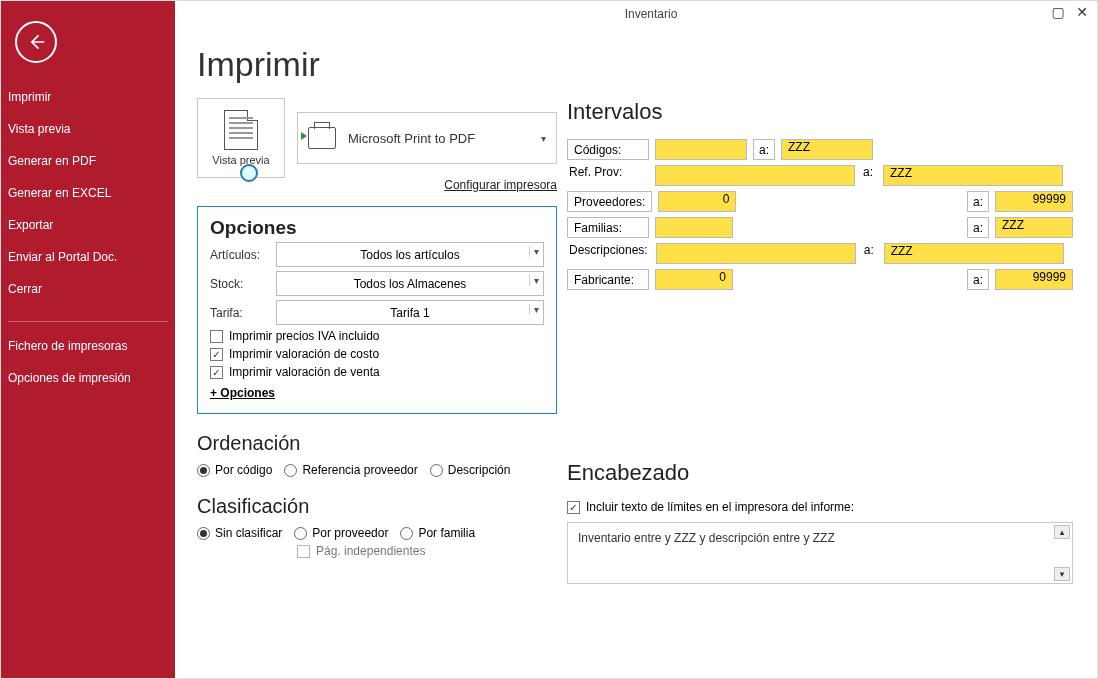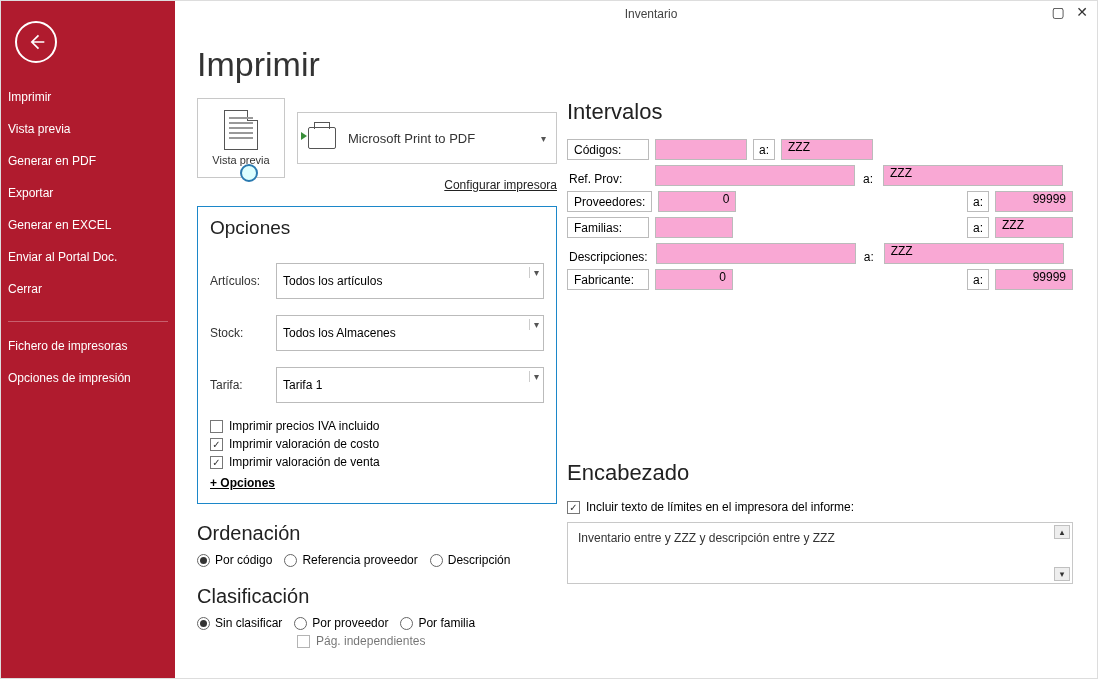--- a/index.html
+++ b/index.html
@@ -24,39 +24,39 @@
   .vpbox .doc::after { content:""; position:absolute; top:6px; left:4px; right:4px; height:2px; background:#999; box-shadow: 0 5px 0 #999, 0 10px 0 #999, 0 15px 0 #999, 0 20px 0 #999;}
   .vpbox .mag { position:absolute; width:18px; height:18px; border:2px solid #2a7ab0; border-radius:50%; background:#dff; transform: translate(16px, 14px);}
   .vpbox .docwrap { position:relative; }
   .prsel { flex:1; height:52px; margin-top:14px; border:1px solid #c8c8c8; display:flex; align-items:center; padding:0 10px; gap:12px; font-size:13px; color:#333; cursor:pointer; position:relative;}
   .prsel .picon { width:28px; height:22px; border:1.5px solid #555; border-radius:2px; position:relative;}
   .prsel .picon::before { content:""; position:absolute; top:-6px; left:5px; right:5px; height:6px; border:1.5px solid #555; border-bottom:none;}
   .prsel .picon .ar { position:absolute; left:-8px; top:4px; width:0; height:0; border-top:4px solid transparent; border-bottom:4px solid transparent; border-left:6px solid #3a8f3a;}
   .prsel .caret { position:absolute; right:10px; font-size:10px; color:#555;}
   .cfg-link { font-size:12px; color:#222; text-decoration:underline; text-align:right; cursor:pointer;}
   .panel { border:1px solid #1c87c9; padding:10px 12px 12px 12px; margin-top:14px;}
-  .panel h2 { font-size:19px; font-weight:400; color:#222; margin-bottom:24px;}
-  .frow { display:flex; align-items:center; gap:6px; margin-bottom:16px; font-size:12px;}
+  .panel h2 { font-size:19px; font-weight:700; color:#222; margin-bottom:3px;}
+  .frow { display:flex; align-items:center; gap:6px; margin-bottom:4px; font-size:12px;}
   .frow label { width:60px; color:#333;}
-  .frow .sel { flex:1; border:1px solid #bbb; height:36px; display:flex; align-items:center; padding:0 6px; position:relative; background:#fff; cursor:pointer; font-size:12px;}
+  .frow .sel { flex:1; border:1px solid #bbb; height:25px; display:flex; align-items:center; padding:0 6px; position:relative; background:#fff; cursor:pointer; font-size:12px;justify-content:center;}
   .frow .sel .caret { position:absolute; right:4px; top:3px; font-size:10px; color:#555; border-left:1px solid #ccc; padding-left:4px;}
   .chk { display:flex; align-items:center; gap:6px; font-size:12px; margin:4px 0; cursor:pointer;}
   .chk .box { width:13px; height:13px; border:1px solid #777; display:flex; align-items:center; justify-content:center; font-size:10px; color:#333; background:#fff;}
   .more-link { font-size:12px; font-weight:bold; text-decoration:underline; cursor:pointer; display:inline-block;}
   .section-h { font-size:20px; font-weight:400; color:#222; margin:18px 0 8px 0;}
   .radios { display:flex; gap:12px; font-size:12px; align-items:center; flex-wrap:wrap;}
   .rad { display:flex; align-items:center; gap:5px; cursor:pointer;}
   .rad .dot { width:13px; height:13px; border:1px solid #666; border-radius:50%; display:flex; align-items:center; justify-content:center;}
   .rad .dot.filled::after { content:""; width:7px; height:7px; background:#333; border-radius:50%;}
   .indent-chk { margin-left:100px; margin-top:4px;}
   .colR h2.sec { font-size:22px; font-weight:400; color:#222; margin-bottom:14px; margin-top:10px;}
-  .irow { display:flex; align-items:flex-end; gap:6px; font-size:12px; margin-bottom:5px;}
+  .irow { display:flex; align-items:flex-start; gap:6px; font-size:12px; margin-bottom:5px;}
   .irow .lab { border:1px solid #bbb; height:21px; padding:0 6px; display:flex; align-items:center; min-width:82px; background:#fff;}
   .irow .plain { min-width:82px; padding:0 2px;}
-  .irow .inp { border:1px solid #bbb; height:21px; padding:0 4px; background:#f9a8d4; text-align:center;}
+  .irow .inp { border:1px solid #bbb; height:21px; padding:0 4px; background:#fde047; text-align:center;}
   .irow .inp.w1 { width:92px;}
   .irow .inp.w2 { width:200px;}
   .irow .inp.w3 { width:180px;}
   .irow .inp.sm { width:78px;}
   .irow .a { border:1px solid #bbb; height:21px; width:22px; display:flex; align-items:center; justify-content:center; background:#fff;}
   .hdrbox { border:1px solid #c8c8c8; height:62px; padding:8px 10px; font-size:12px; color:#333; margin-top:8px; position:relative; background:#fff;}
   .hdrbox .sb { position:absolute; top:2px; right:2px; width:16px; height:14px; background:#eee; border:1px solid #c0c0c0; font-size:9px; display:flex; align-items:center; justify-content:center; cursor:pointer;}
   .hdrbox .sb.bot { top:auto; bottom:2px;}
 </style>
 </head>
@@ -64,22 +64,22 @@
 
 <div class="sidebar">
   <div class="back-circle">
     <svg viewBox="0 0 24 24">
         <path d="M15 4 L7 12 L15 20 M7 12 H22"></path>
       </svg>
   </div>
   <div class="side-item">Imprimir</div>
   <div class="side-item">Vista previa</div>
   <div class="side-item">Generar en PDF</div>
+  <div class="side-item">Generar en EXCEL</div>
   <div class="side-item">Exportar</div>
-  <div class="side-item">Generar en EXCEL</div>
   <div class="side-item">Enviar al Portal Doc.</div>
   <div class="side-item">Cerrar</div>
   <div class="side-sep"></div>
   <div class="side-item">Fichero de impresoras</div>
   <div class="side-item">Opciones de impresión</div>
 </div>
 
 <div class="main">
   <div class="titlebar">Inventario</div>
   <div class="winbtns">

